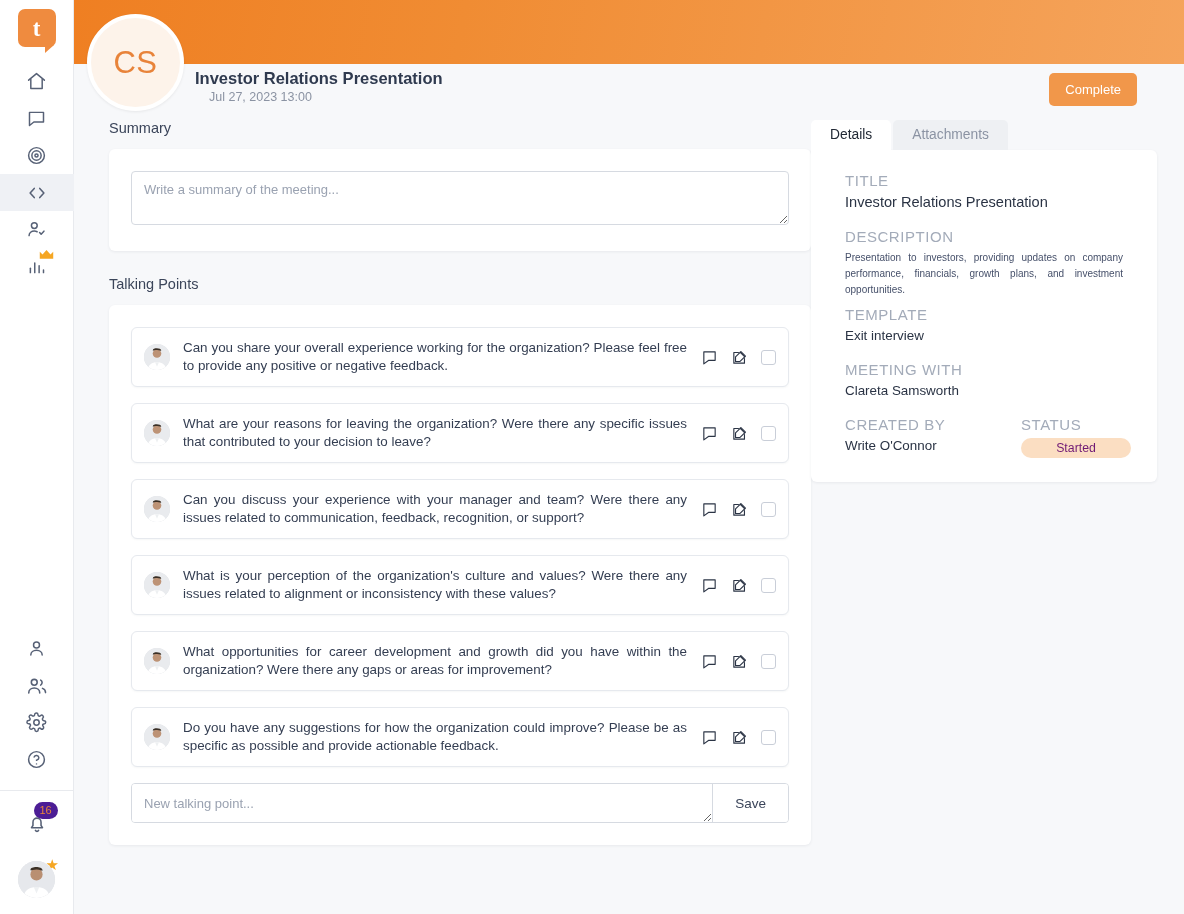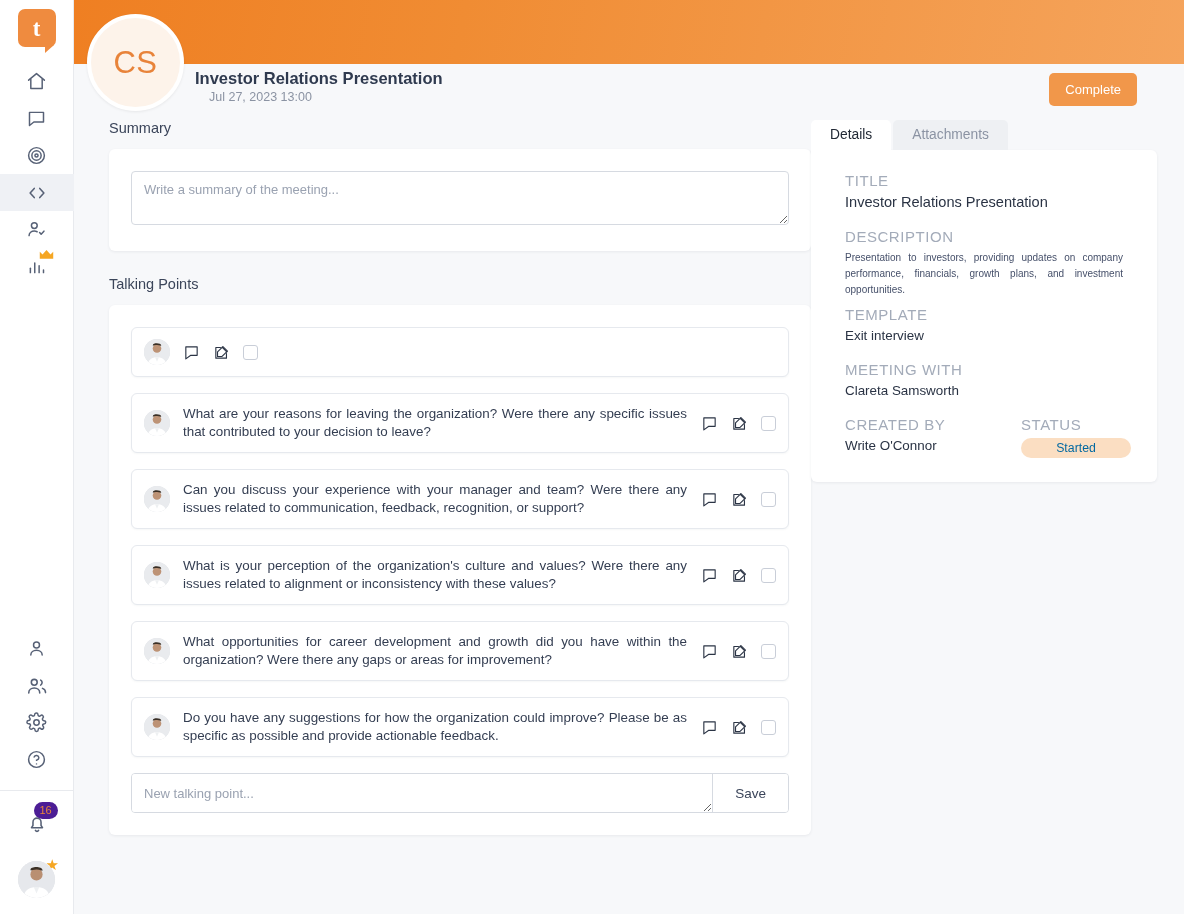--- a/index.html
+++ b/index.html
@@ -197,21 +197,21 @@
     font-size: 14.6px; color: #2a3344; margin-bottom: 18px;
   }
   .field-value.small { font-size: 13.4px; }
   .desc {
     font-size: 10px; line-height: 16px; color: #46506a;
     text-align: justify; margin-bottom: 8px;
   }
   .two-col { display: flex; }
   .two-col > div:first-child { flex: 0 0 176px; }
   .status-badge {
-    background: #fbdec2; color: #0369a1; border-radius: 11px;
+    background: #fbdec2; color: #701a75; border-radius: 11px;
     font-size: 12.3px; padding: 3px 0; text-align: center; width: 110px;
   }
   .mb0 { margin-bottom: 0; }
 </style>
 </head>
 <body>
 
 <div id="app">
 
   <div class="sidebar">
@@ -375,20 +375,21 @@
         <div class="card tp-card">
           <div id="tp-list">
               <div class="tp-row">
                 <div class="tp-avatar"><svg width="26" height="26" viewBox="0 0 40 40">
   <rect width="40" height="40" fill="#e9ebee"></rect>
   <circle cx="20" cy="14.5" r="6.6" fill="#bd9376"></circle>
   <path d="M13.5 9.5c0-4 13-4 13 .6 0 1.4-1.3-.9-6.4-.9-4.5 0-6.6 2-6.6.3z" fill="#3b3026"></path>
   <path d="M6 40c0-8 6.2-12 14-12s14 4 14 12z" fill="#ffffff"></path>
   <path d="M17 28h6l-3 7z" fill="#eef0f2"></path>
                   </svg></div>
+                <div class="tp-text">Can you share your overall experience working for the organization? Please feel free to provide any positive or negative feedback.</div>
                 <div class="tp-actions">
                   <span class="icon-btn">
                     <svg width="17" height="17" viewBox="0 0 24 24" fill="none" stroke="#2b3445" stroke-width="1.6" stroke-linejoin="round">
                       <path d="M4 4h16v12h-9l-7 5V4z"></path>
                     </svg>
                   </span>
                   <span class="icon-btn">
                     <svg width="17" height="17" viewBox="0 0 24 24" fill="none" stroke="#2b3445" stroke-width="1.6" stroke-linecap="round" stroke-linejoin="round">
                       <path d="M19 13.5V20H4V5h6.5"></path>
                       <path d="m14 3.6 6.4 6.4-7.6 7.6H6.4v-6.4z" fill="none"></path>

